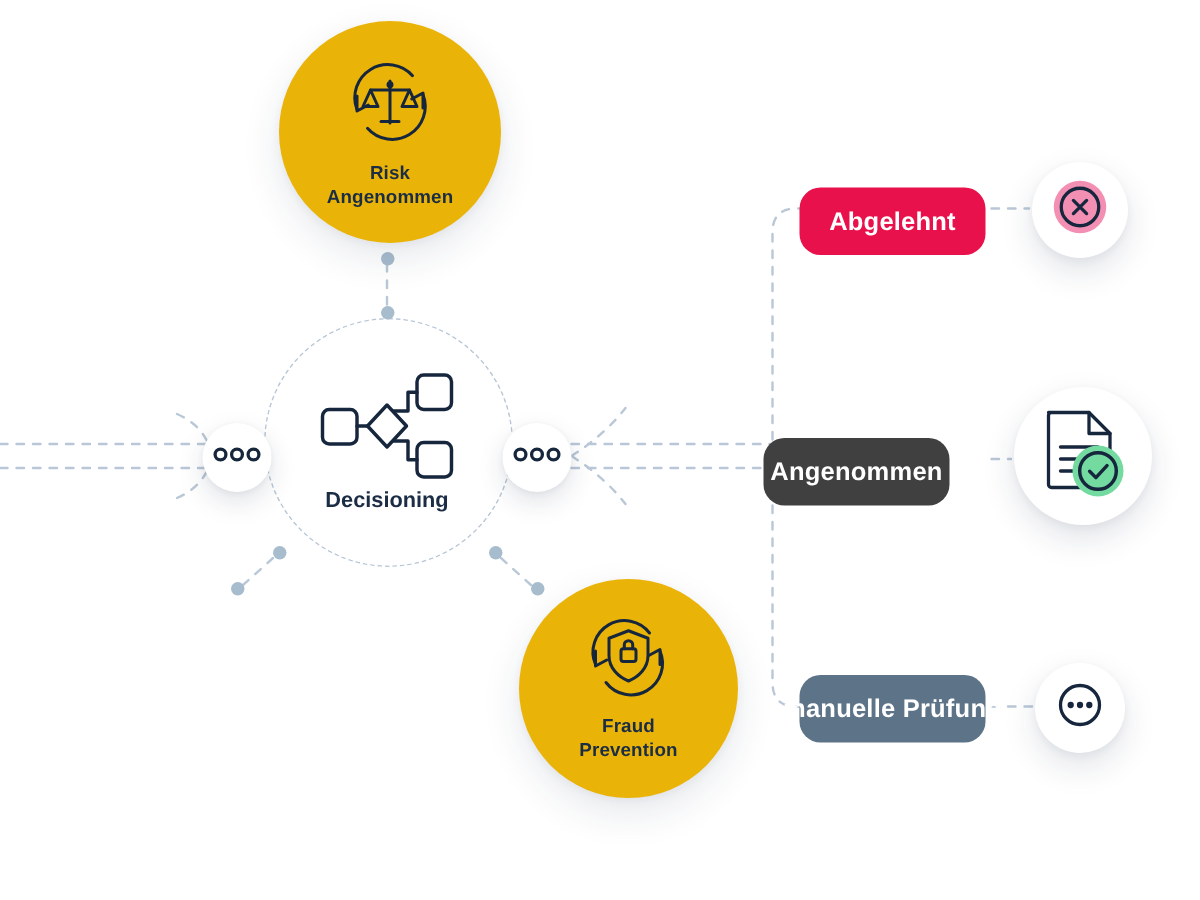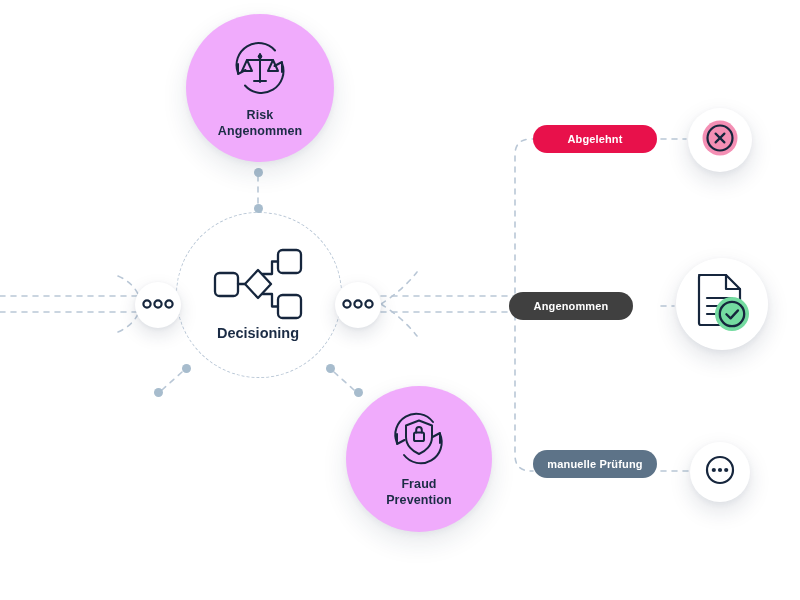--- a/index.html
+++ b/index.html
@@ -21,21 +21,21 @@
     position: absolute;
     left: 0; top: 0;
     width: 800px; height: 600px;
     pointer-events: none;
   }
 
   
   .node {
     position: absolute;
     border-radius: 50%;
-    background: #f0abfc;
+    background: #eab308;
     box-shadow: 0 10px 26px rgba(23,42,70,0.11), 0 2px 6px rgba(23,42,70,0.05);
     display: flex;
     flex-direction: column;
     align-items: center;
     justify-content: center;
     text-align: center;
   }
   .node .glyph {
     display: block;
     line-height: 0;
@@ -97,27 +97,27 @@
   .nub {
     position: absolute;
     width: 9px; height: 9px;
     border-radius: 50%;
     background: #a7bccd;
   }
 
   
   .badge {
     position: absolute;
-    height: 28px;
+    height: 45px;
     border-radius: 14px;
     display: flex;
     align-items: center;
     justify-content: center;
     color: #ffffff;
-    font-size: 11px;
+    font-size: 17px;
     font-weight: bold;
     letter-spacing: 0.15px;
     white-space: nowrap;
     padding: 0 16px;
     box-sizing: border-box;
   }
   #badge-rejected { left: 533px; top: 125px; width: 124px; background: #e8114b; }
   #badge-accepted { left: 509px; top: 292px; width: 124px; background: #404040; }
   #badge-manual   { left: 533px; top: 450px; width: 124px; background: #5d7388; font-weight: bold; }
 

